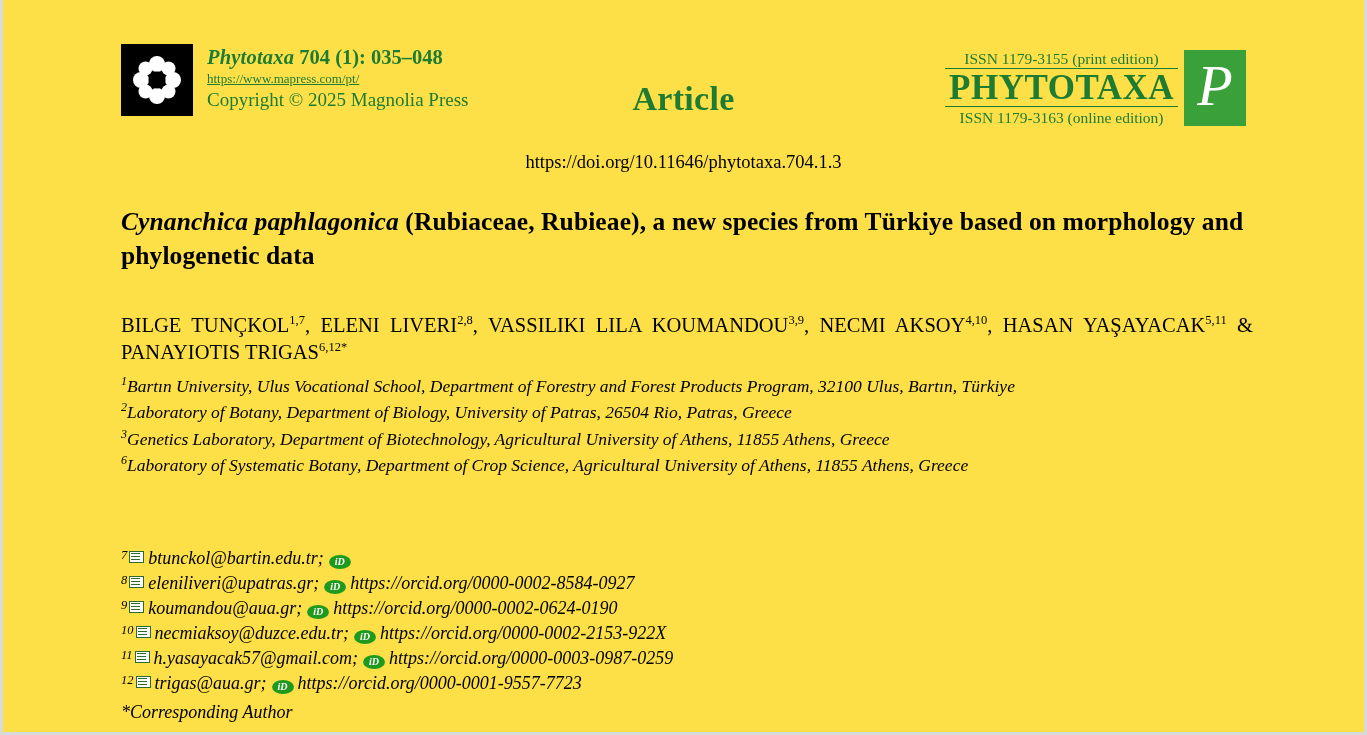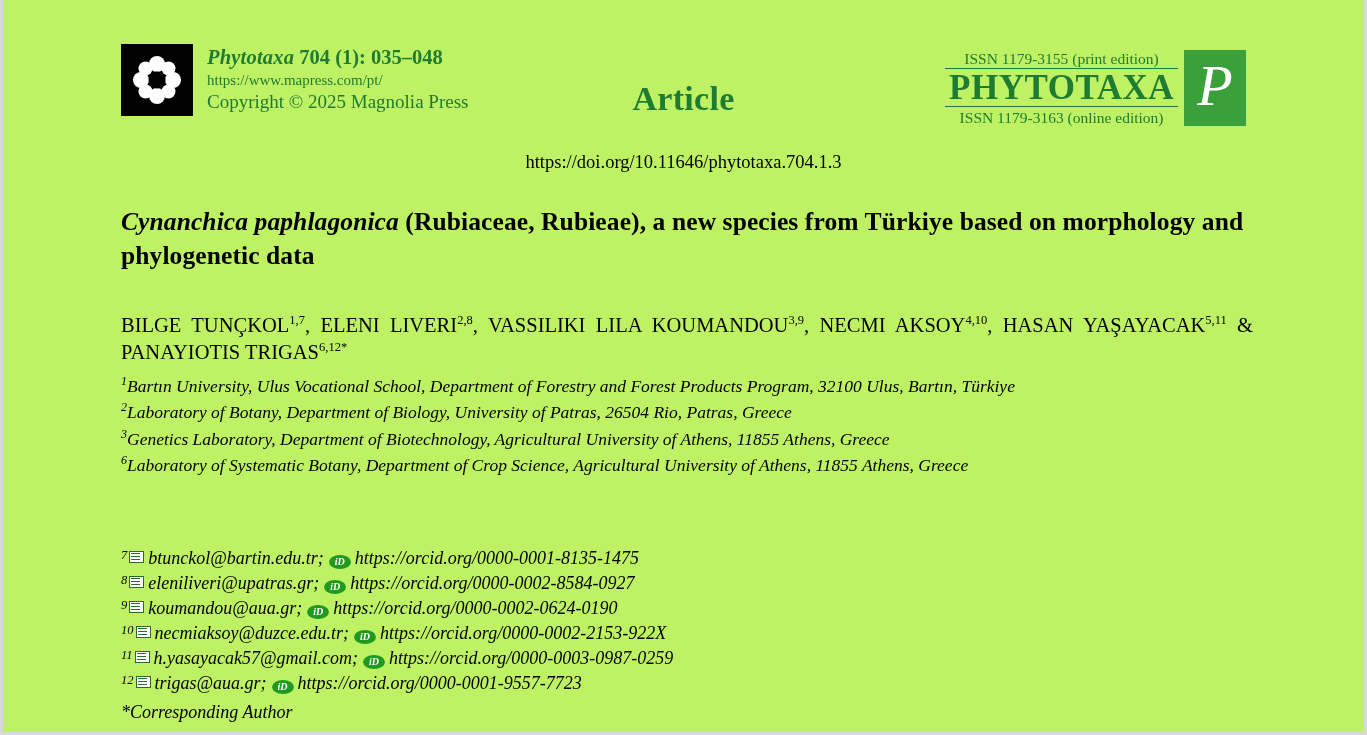--- a/index.html
+++ b/index.html
@@ -11,21 +11,21 @@
     height: 735px;
     background: #ffffff;
     font-family: "Liberation Serif", serif;
     color: #000000;
     overflow: hidden;
   }
   .page {
     position: relative;
     width: 1367px;
     height: 735px;
-    background: #bef264;
+    background: #fde047;
     box-sizing: border-box;
     border-left: 3px solid #d9d9d9;
     border-right: 3px solid #d9d9d9;
     border-bottom: 3px solid #d9d9d9;
   }
 
   
   .header {
     position: absolute;
     top: 44px;
@@ -59,22 +59,23 @@
     color: #1e7b32;
     white-space: nowrap;
   }
   .journal-line1 .jname {
     font-style: italic;
     font-weight: bold;
     letter-spacing: .2px;
   }
   .journal-line1 .jnum { font-weight: bold; }
   .journal-line2 {
-    font-size: 15px;
-    color: #1e7b32;
+    font-size: 13px;
+    color: #1e7b32;
+    text-decoration: underline;
     white-space: nowrap;
   }
   .journal-line3 {
     font-size: 19px;
     color: #1e7b32;
     white-space: nowrap;
   }
 
   .article-label {
     position: absolute;
@@ -309,21 +310,20 @@
     <div class="aff-line"><sup>3</sup><span>Genetics Laboratory, Department of Biotechnology, Agricultural University of Athens, 11855 Athens, Greece</span></div>
     <div class="aff-line"><sup>6</sup><span>Laboratory of Systematic Botany, Department of Crop Science, Agricultural University of Athens, 11855 Athens, Greece</span></div>
   </div>
 
   <div class="contacts">
     <div class="contact-line">
       <span class="num">7</span>
       <span class="mail-ico"></span>
       <span class="email">btunckol@bartin.edu.tr;</span>
       <span class="orcid-ico">iD</span>
-      <span>https://orcid.org/0000-0001-8135-1475</span>
     </div>
     <div class="contact-line">
       <span class="num">8</span>
       <span class="mail-ico"></span>
       <span class="email">eleniliveri@upatras.gr;</span>
       <span class="orcid-ico">iD</span>
       <span>https://orcid.org/0000-0002-8584-0927</span>
     </div>
     <div class="contact-line">
       <span class="num">9</span>

